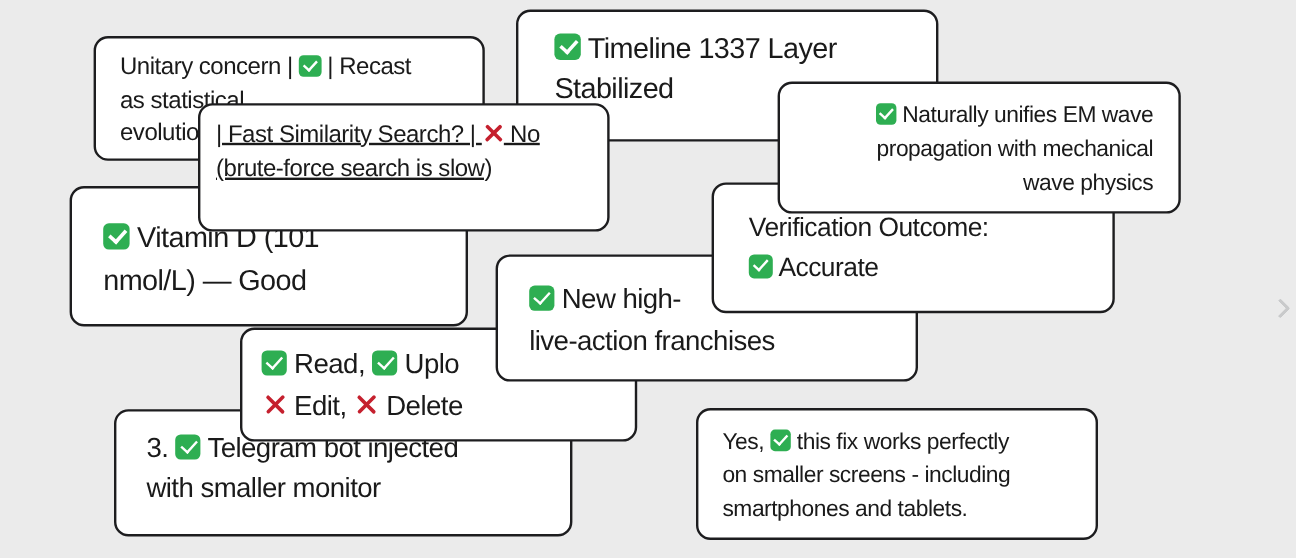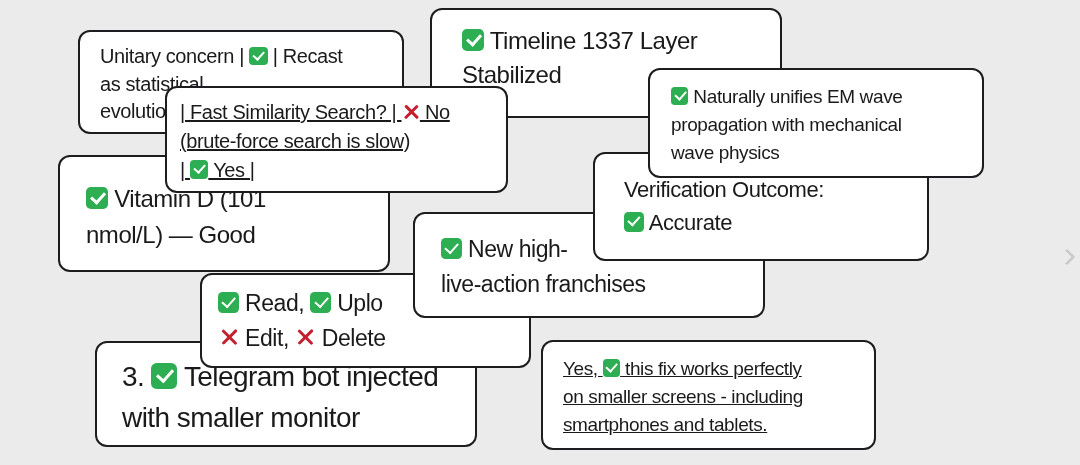--- a/index.html
+++ b/index.html
@@ -83,52 +83,51 @@
   <div>
       <div class="card" style="left: 78px; top: 30px; width: 326px; height: 104px; z-index: 1; font-size: 20px; line-height: 1.38; padding: 11px 20px;">
         <div class="line"><span>Unitary concern | </span><span class="ic ic-check"></span><span> | Recast</span></div>
         <div class="line"><span>as statistical</span></div>
         <div class="line"><span>evolutio</span></div>
       </div>
       <div class="card" style="left: 430px; top: 8px; width: 352px; height: 110px; z-index: 1; font-size: 24px; line-height: 1.42; padding: 14px 30px;">
         <div class="line"><span class="ic ic-check"></span><span> Timeline 1337 Layer</span></div>
         <div class="line"><span>Stabilized</span></div>
       </div>
-      <div class="card" style="left: 95px; top: 341px; width: 382px; height: 106px; z-index: 1; font-size: 28px; line-height: 1.45; padding: 14px 25px;">
+      <div class="card" style="left: 95px; top: 341px; width: 382px; height: 106px; z-index: 1; font-size: 23px; line-height: 1.45; padding: 14px 25px;">
         <div class="line"><span>3. </span><span class="ic ic-check"></span><span> Telegram bot injected</span></div>
         <div class="line"><span>with smaller monitor</span></div>
       </div>
-      <div class="card" style="left: 541px; top: 340px; width: 335px; height: 110px; z-index: 1; font-size: 19px; line-height: 1.48; padding: 13px 20px; text-decoration: underline;">
+      <div class="card" style="left: 580px; top: 340px; width: 335px; height: 110px; z-index: 1; font-size: 19px; line-height: 1.48; padding: 13px 20px;">
         <div class="line"><span>Yes, </span><span class="ic ic-check"></span><span> this fix works perfectly</span></div>
         <div class="line"><span>on smaller screens - including</span></div>
         <div class="line"><span>smartphones and tablets.</span></div>
       </div>
       <div class="card" style="left: 200px; top: 273px; width: 331px; height: 95px; z-index: 2; font-size: 23px; line-height: 1.5; padding: 11px 16px;">
         <div class="line"><span class="ic ic-check"></span><span> Read, </span><span class="ic ic-check"></span><span> Uplo</span></div>
         <div class="line"><span class="ic ic-cross"></span><span> Edit, </span><span class="ic ic-cross"></span><span> Delete</span></div>
       </div>
       <div class="card" style="left: 413px; top: 212px; width: 352px; height: 106px; z-index: 3; font-size: 23px; line-height: 1.5; padding: 18px 26px;">
         <div class="line"><span class="ic ic-check"></span><span> New high-</span></div>
         <div class="line"><span>live-action franchises</span></div>
       </div>
       <div class="card" style="left: 58px; top: 155px; width: 332px; height: 117px; z-index: 3; font-size: 24px; line-height: 1.48; padding: 24px 26px;">
         <div class="line"><span class="ic ic-check"></span><span> Vitamin D (101</span></div>
         <div class="line"><span>nmol/L) — Good</span></div>
       </div>
       <div class="card" style="left: 593px; top: 152px; width: 336px; height: 109px; z-index: 4; font-size: 22px; line-height: 1.5; padding: 19px 29px;">
         <div class="line"><span>Verification Outcome:</span></div>
         <div class="line"><span class="ic ic-check"></span><span> Accurate</span></div>
       </div>
-      <div class="card" style="left: 648px; top: 68px; width: 336px; height: 110px; z-index: 5; font-size: 19px; line-height: 1.48; padding: 13px 21px;">
+      <div class="card" style="left: 648px; top: 68px; width: 336px; height: 110px; z-index: 5; font-size: 19px; line-height: 1.48; padding: 13px 21px; text-align: right;">
         <div class="line"><span class="ic ic-check"></span><span> Naturally unifies EM wave</span></div>
         <div class="line"><span>propagation with mechanical</span></div>
         <div class="line"><span>wave physics</span></div>
       </div>
       <div class="card" style="left: 165px; top: 86px; width: 343px; height: 107px; z-index: 6; font-size: 20px; line-height: 1.44; padding: 10px 13px; text-decoration: underline;">
         <div class="line"><span>| Fast Similarity Search? | </span><span class="ic ic-cross"></span><span> No</span></div>
         <div class="line"><span>(brute-force search is slow)</span></div>
-        <div class="line"><span>| </span><span class="ic ic-check"></span><span> Yes |</span></div>
       </div>
     </div>
   <button class="chevron-btn" title="">
     <span class="chev"></span>
   </button>
 </div>
 
 </body></html>

